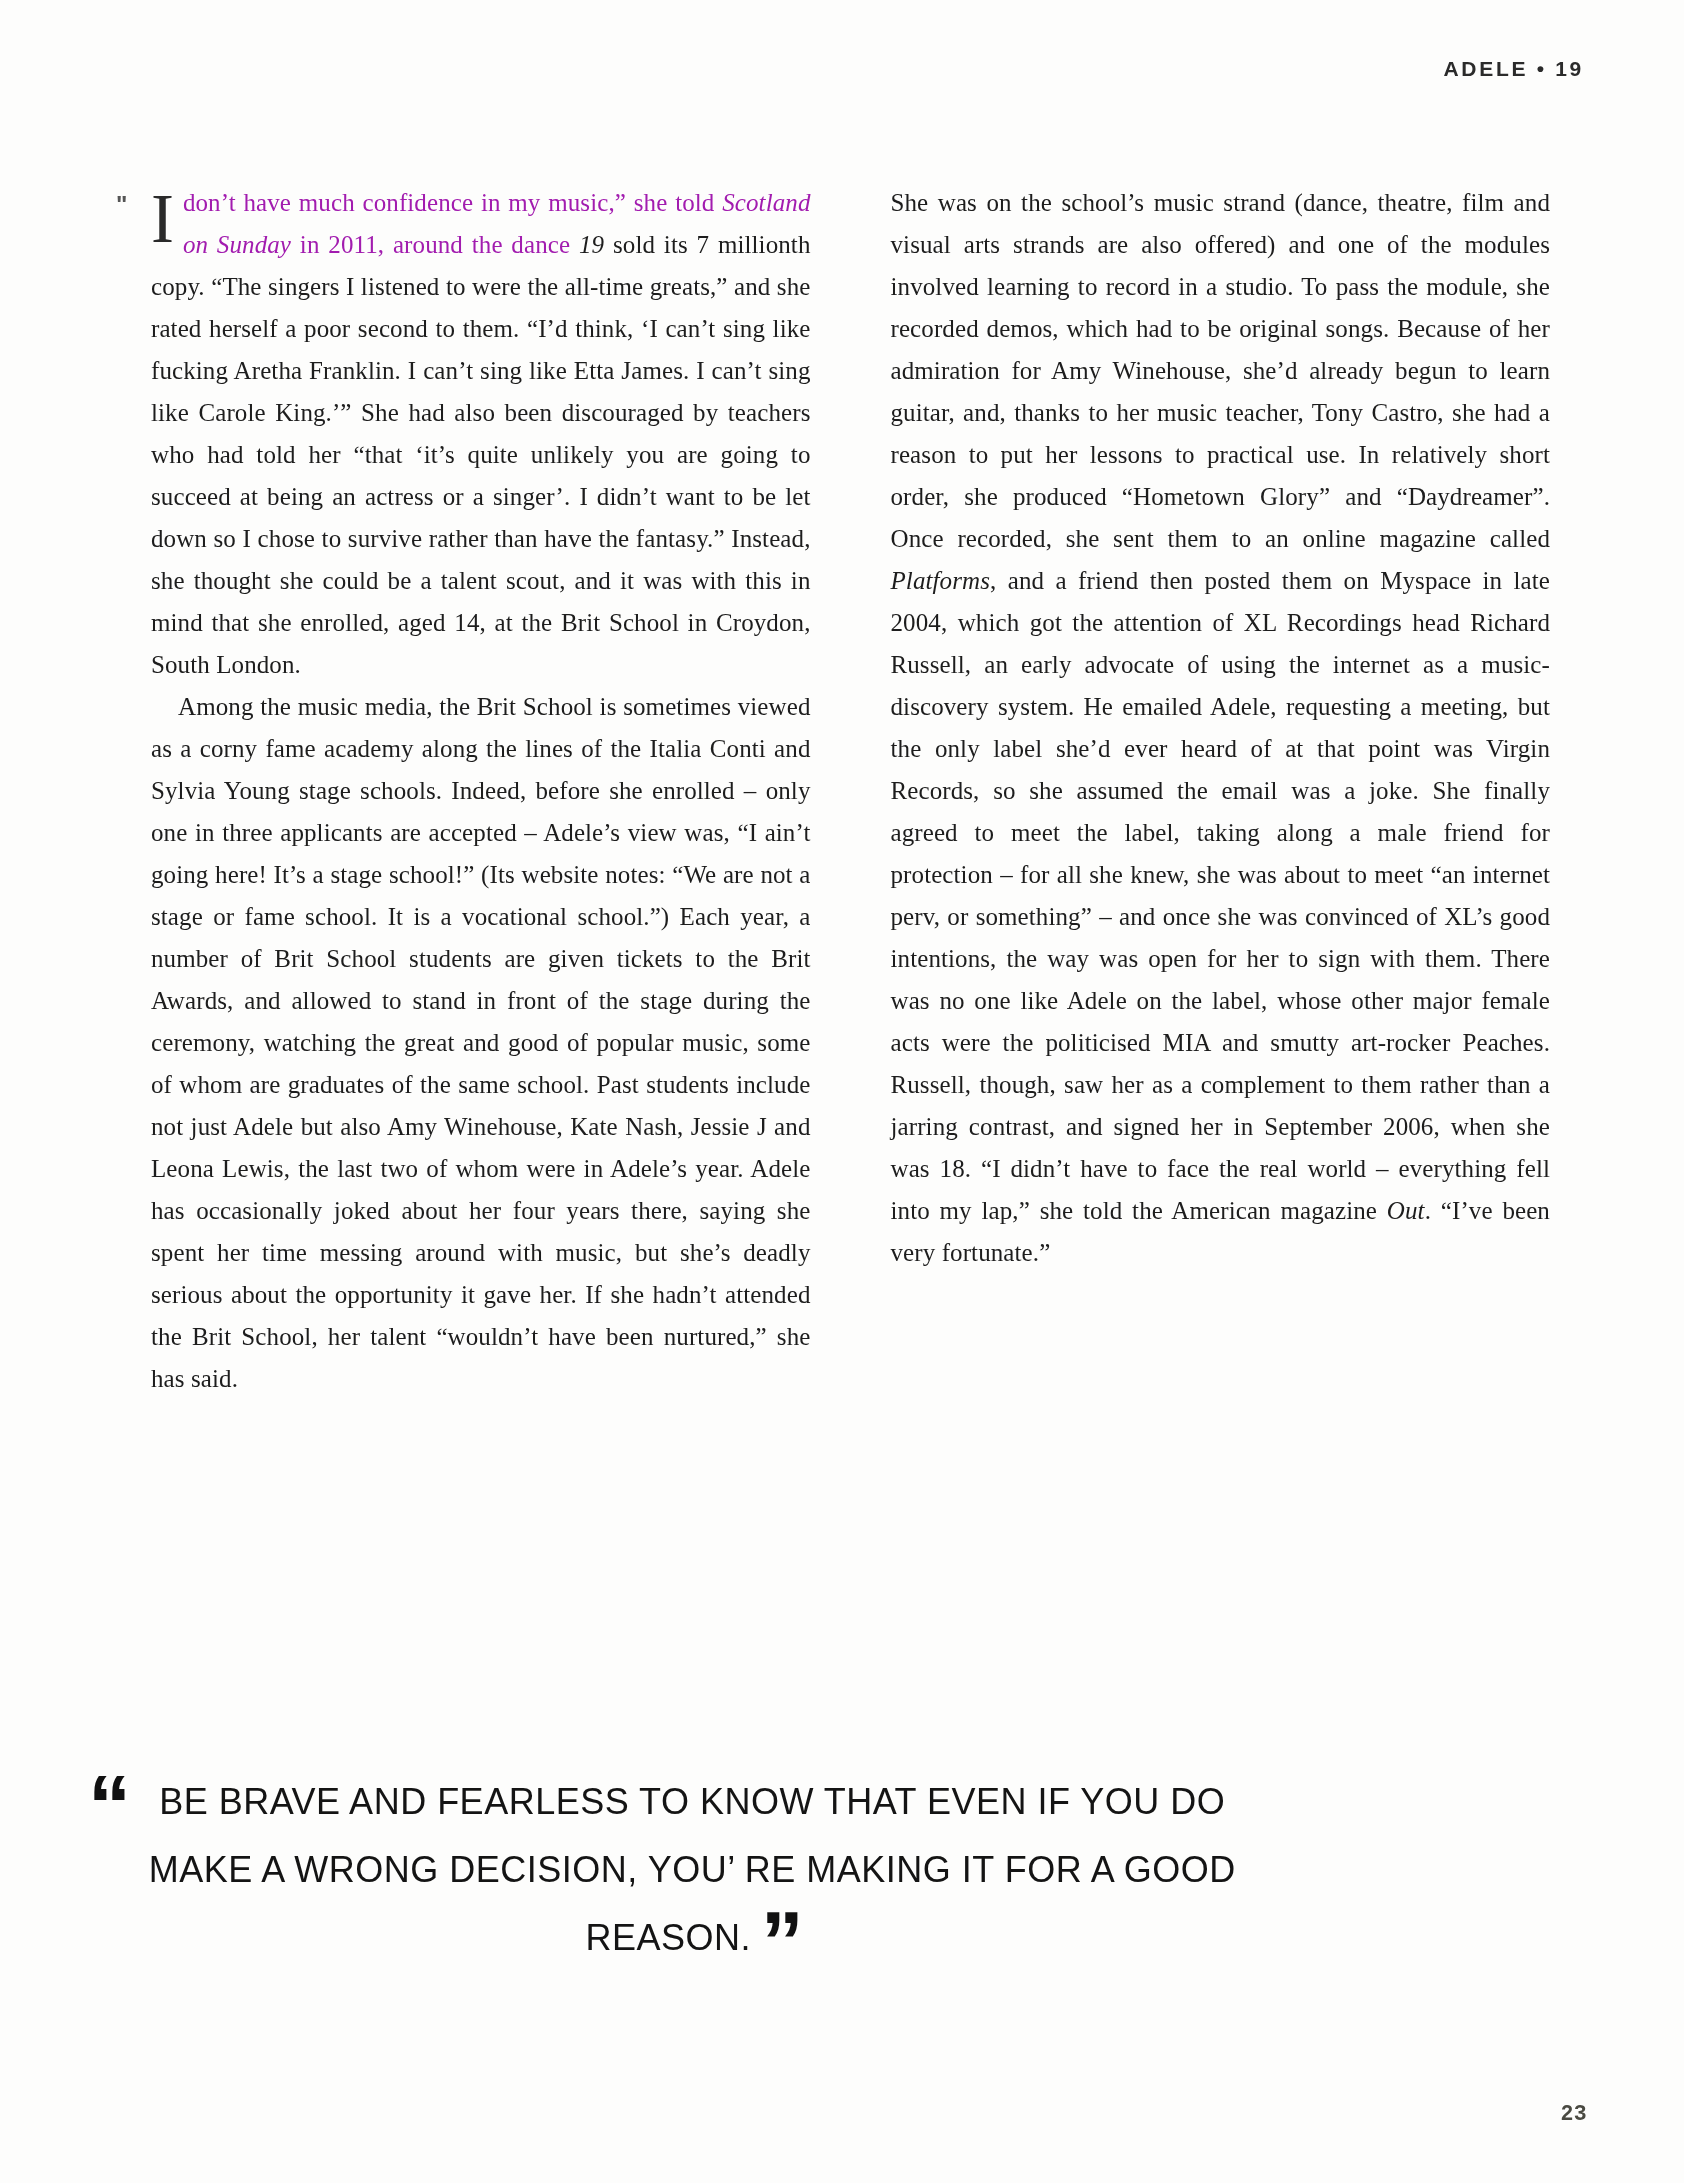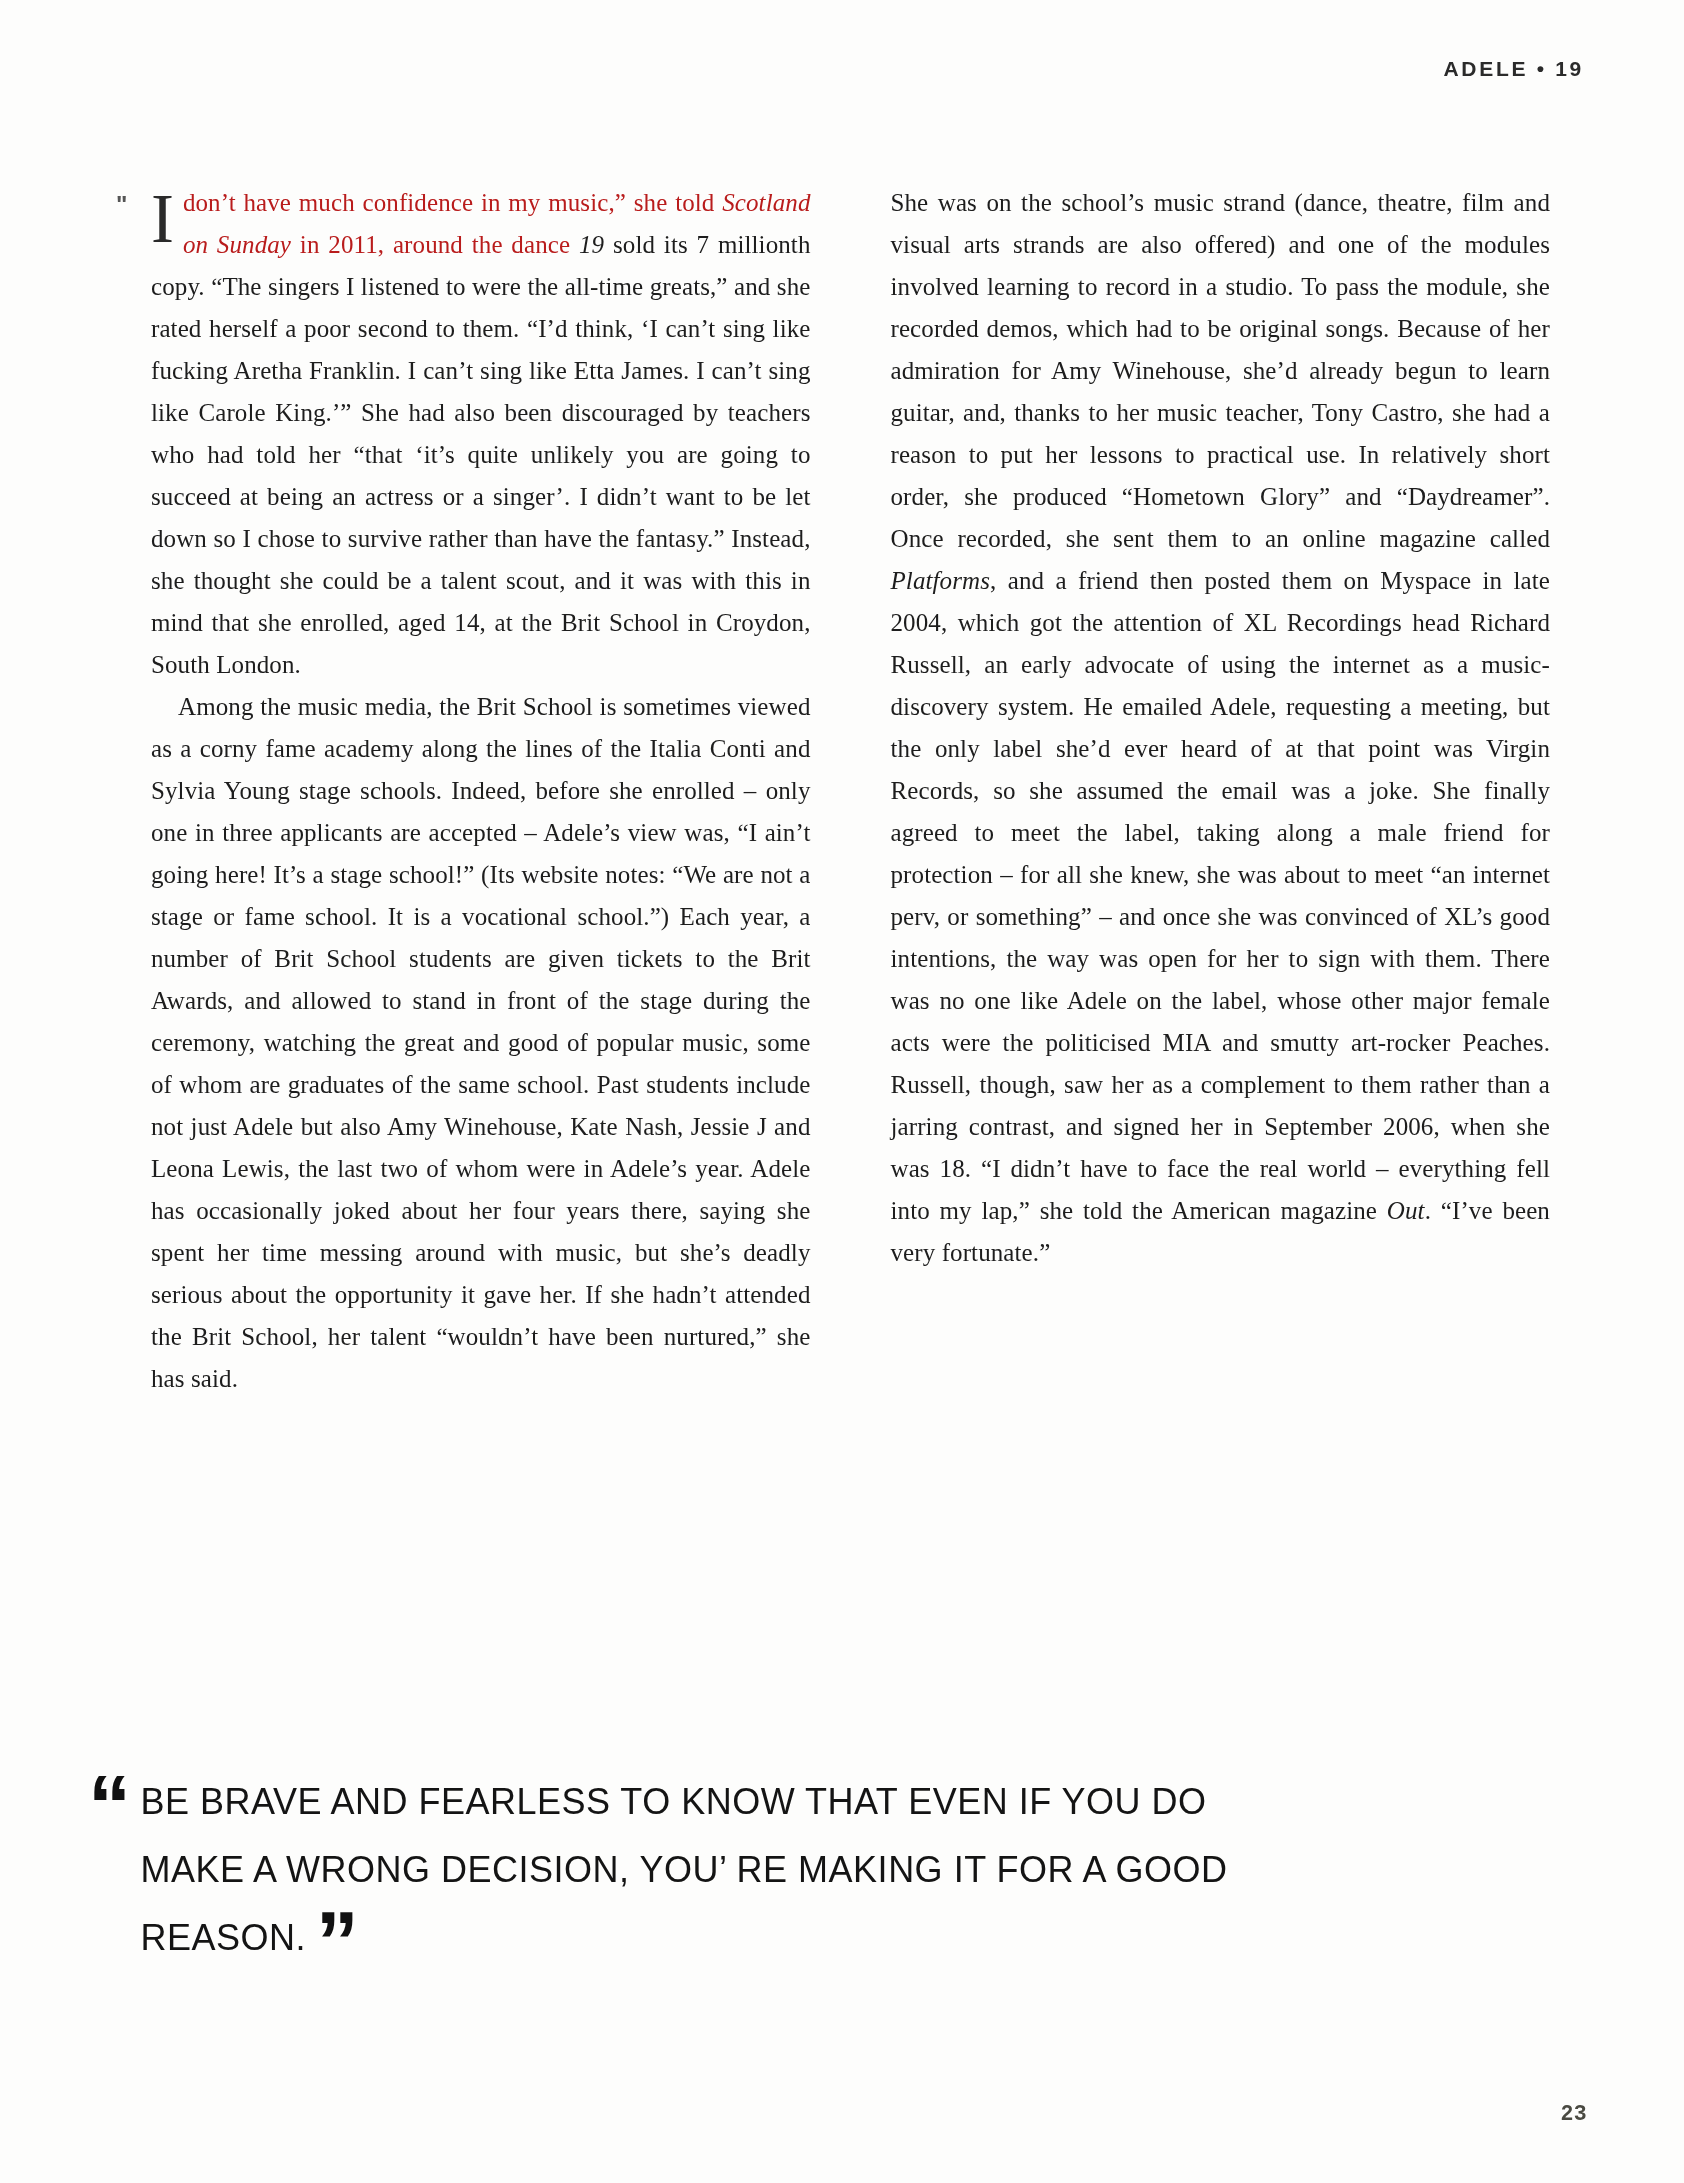--- a/index.html
+++ b/index.html
@@ -77,21 +77,21 @@
   }
   .dropcap {
     float: left;
     font-size: 69px;
     line-height: 69px;
     margin: 3.2px 8.8px 0 0;
     color: #2a2a2a;
     font-family: "Liberation Serif", serif;
     font-weight: 400;
   }
-  .faded { color: #b91c1c; }
+  .faded { color: #a21caf; }
   .col em { font-style: italic; }
 
   
   .caption {
     position: absolute;
     top: 1598px;
     left: 891px;
     width: 558px;
     font-family: "Liberation Sans", sans-serif;
     font-size: 16.7px;
@@ -124,20 +124,21 @@
     transform: translateY(3.2px);
   }
   .pq-body {
     font-family: "Liberation Sans", sans-serif;
     font-size: 36px;
     line-height: 68px;
     letter-spacing: 0.5px;
     color: #141414;
     text-transform: uppercase;
     font-weight: 400;
+    text-align: center;
   }
   .pq-close {
     font-family: "Liberation Sans", sans-serif;
     font-size: 86px;
     font-weight: 700;
     line-height: 0;
     color: #111;
     letter-spacing: -4.8px;
     position: relative;
     top: 21px;

